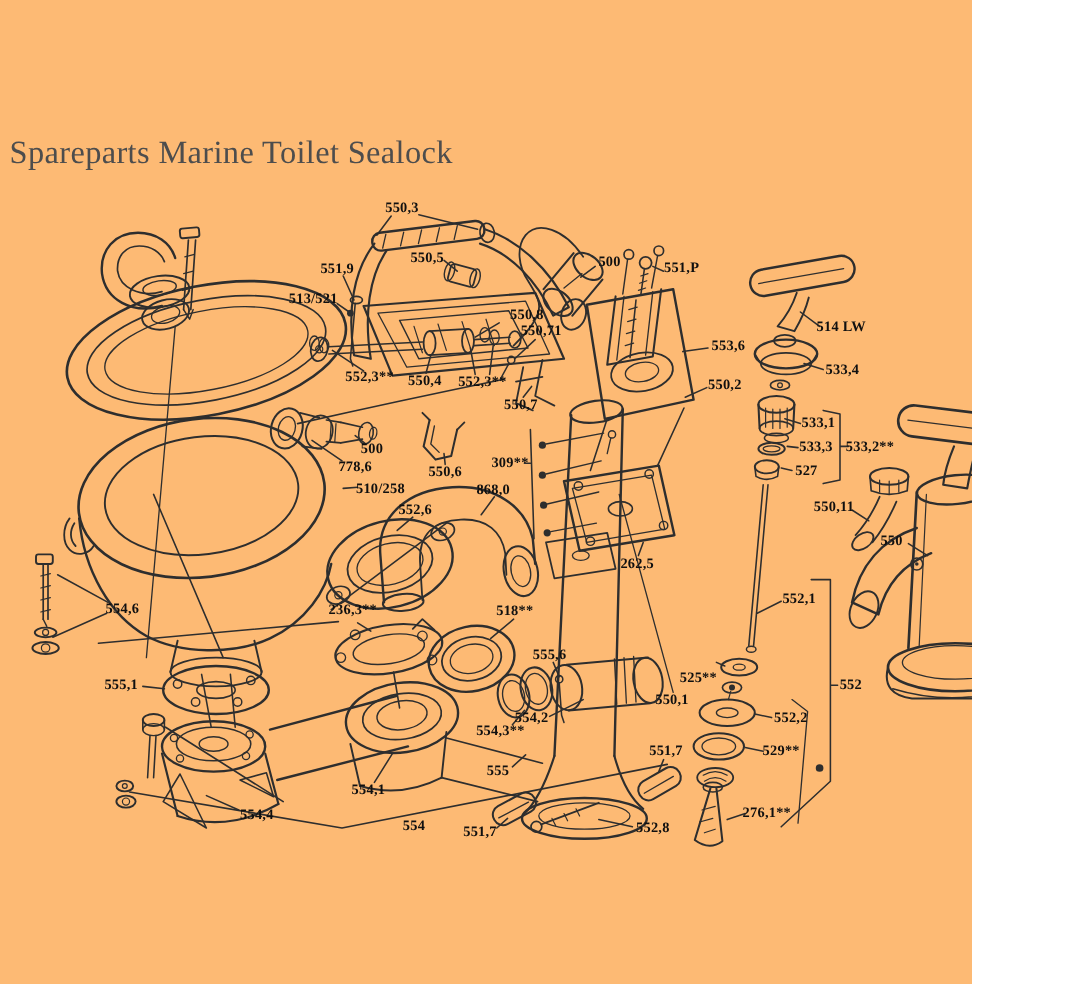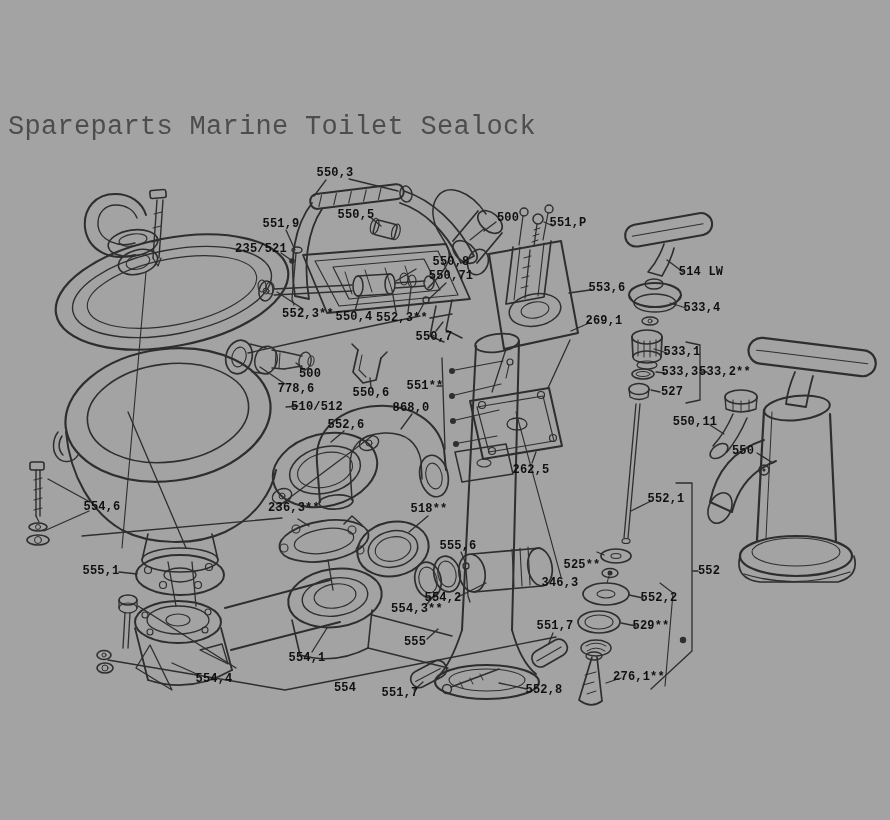--- a/index.html
+++ b/index.html
@@ -1,18 +1,18 @@
 <!DOCTYPE html>
 <html><head>
 <meta charset="utf-8">
 <style>
   html,body{margin:0;padding:0;background:#fff;}
   .stage{
-    position:relative;width:890px;height:820px;background:#a3a3a3;overflow:hidden;
-    font-family:Liberation Mono, monospace;
+    position:relative;width:810px;height:820px;background:#fdba74;overflow:hidden;
+    font-family:Liberation Serif, serif;
   }
   .title{
     position:absolute;left:8px;top:112px;font-size:27px;color:#4d4d4d;
     letter-spacing:.3px;white-space:nowrap;
   }
   .lbl{
     position:absolute;transform:translate(-50%,-50%);
     font-size:12px;font-weight:bold;color:#101010;white-space:nowrap;
     letter-spacing:.2px;
   }
@@ -365,55 +365,55 @@
         <path d="M 621,678 L 606,683"></path>
         <path d="M 561,577 L 516,412" stroke-width="1.1"></path>
       </g>
       <circle cx="683" cy="640" r="3.2" fill="#2e2e2e" stroke="none"></circle>
     </g>
   </svg>
 
   <div class="lbl" style="left:335px;top:173px">550,3</div>
   <div class="lbl" style="left:356px;top:215px">550,5</div>
   <div class="lbl" style="left:281px;top:224px">551,9</div>
-  <div class="lbl" style="left:261px;top:249px">235/521</div>
-  <div class="lbl" style="left:451px;top:262px">550,8</div>
+  <div class="lbl" style="left:261px;top:249px">513/521</div>
+  <div class="lbl" style="left:439px;top:262px">550,8</div>
   <div class="lbl" style="left:508px;top:218px">500</div>
   <div class="lbl" style="left:568px;top:223px">551,P</div>
   <div class="lbl" style="left:451px;top:276px">550,71</div>
   <div class="lbl" style="left:607px;top:288px">553,6</div>
-  <div class="lbl" style="left:604px;top:321px">269,1</div>
+  <div class="lbl" style="left:604px;top:321px">550,2</div>
   <div class="lbl" style="left:701px;top:272px">514 LW</div>
   <div class="lbl" style="left:702px;top:308px">533,4</div>
   <div class="lbl" style="left:682px;top:352px">533,1</div>
   <div class="lbl" style="left:680px;top:372px">533,3</div>
   <div class="lbl" style="left:725px;top:372px">533,2**</div>
   <div class="lbl" style="left:672px;top:392px">527</div>
   <div class="lbl" style="left:695px;top:422px">550,11</div>
   <div class="lbl" style="left:308px;top:314px">552,3**</div>
   <div class="lbl" style="left:354px;top:317px">550,4</div>
   <div class="lbl" style="left:402px;top:318px">552,3**</div>
   <div class="lbl" style="left:434px;top:337px">550,7</div>
   <div class="lbl" style="left:310px;top:374px">500</div>
   <div class="lbl" style="left:296px;top:389px">778,6</div>
   <div class="lbl" style="left:371px;top:393px">550,6</div>
-  <div class="lbl" style="left:425px;top:386px">551**</div>
-  <div class="lbl" style="left:317px;top:407px">510/512</div>
+  <div class="lbl" style="left:425px;top:386px">309**</div>
+  <div class="lbl" style="left:317px;top:407px">510/258</div>
   <div class="lbl" style="left:411px;top:408px">868,0</div>
   <div class="lbl" style="left:346px;top:425px">552,6</div>
   <div class="lbl" style="left:531px;top:470px">262,5</div>
   <div class="lbl" style="left:102px;top:507px">554,6</div>
   <div class="lbl" style="left:294px;top:508px">236,3**</div>
   <div class="lbl" style="left:429px;top:509px">518**</div>
   <div class="lbl" style="left:458px;top:546px">555,6</div>
   <div class="lbl" style="left:666px;top:499px">552,1</div>
   <div class="lbl" style="left:743px;top:451px">550</div>
   <div class="lbl" style="left:582px;top:565px">525**</div>
   <div class="lbl" style="left:709px;top:571px">552</div>
-  <div class="lbl" style="left:560px;top:583px">346,3</div>
+  <div class="lbl" style="left:560px;top:583px">550,1</div>
   <div class="lbl" style="left:659px;top:598px">552,2</div>
   <div class="lbl" style="left:651px;top:626px">529**</div>
   <div class="lbl" style="left:555px;top:626px">551,7</div>
   <div class="lbl" style="left:443px;top:598px">554,2</div>
   <div class="lbl" style="left:417px;top:609px">554,3**</div>
   <div class="lbl" style="left:101px;top:571px">555,1</div>
   <div class="lbl" style="left:415px;top:642px">555</div>
   <div class="lbl" style="left:307px;top:658px">554,1</div>
   <div class="lbl" style="left:214px;top:679px">554,4</div>
   <div class="lbl" style="left:345px;top:688px">554</div>

